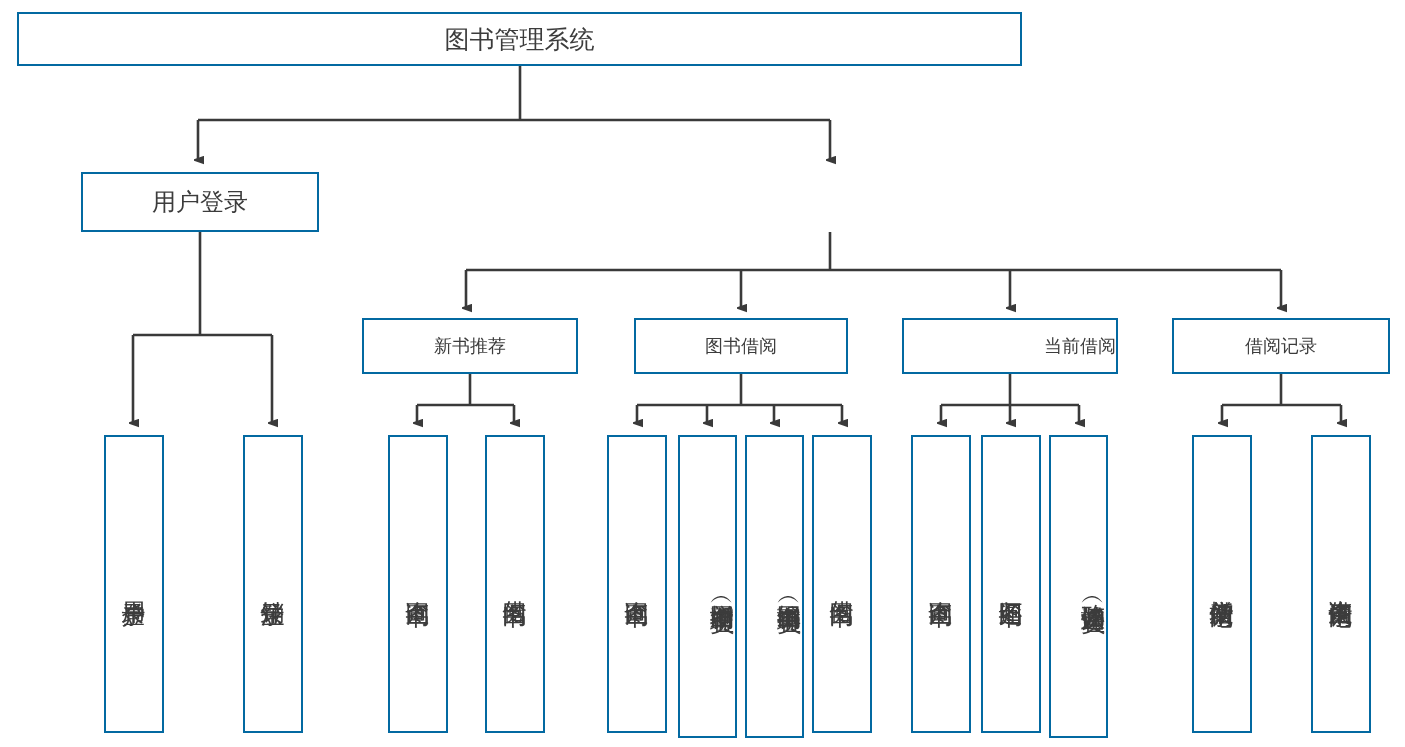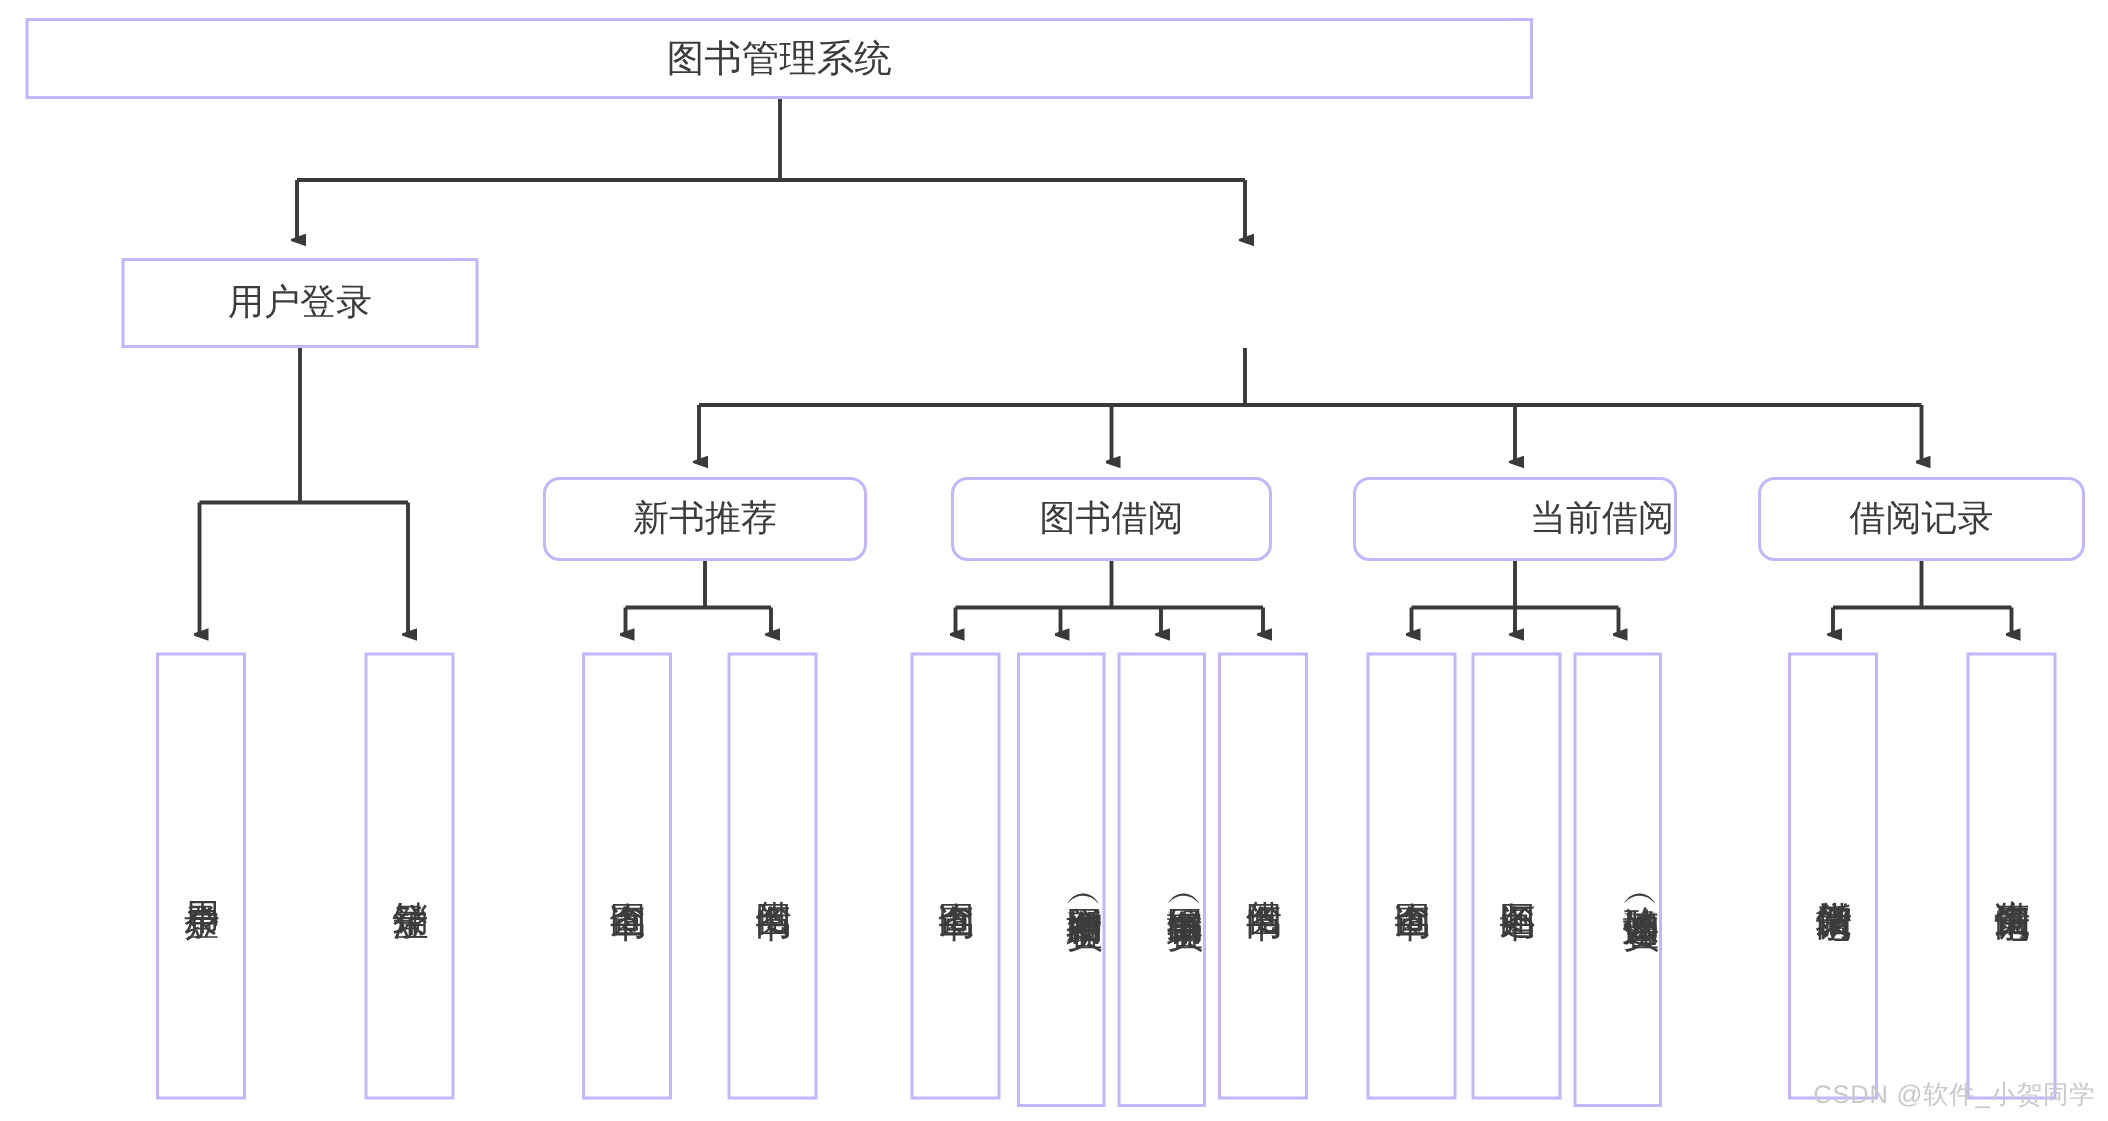--- a/index.html
+++ b/index.html
@@ -20,32 +20,32 @@
   svg#wires {
     position: absolute;
     left: 0;
     top: 0;
     width: 1405px;
     height: 747px;
   }
   .node {
     position: absolute;
     box-sizing: border-box;
-    border: 2px solid #c4b5fd;
+    border: 2px solid #0369a1;
     background: #ffffff;
     color: #3c3c3c;
     display: flex;
     align-items: center;
     justify-content: center;
     text-align: center;
     line-height: 1.0;
   }
   .node.root       { font-size: 25px; }
   .node.level1     { font-size: 24px; }
-  .node.level2     { font-size: 24px; border-radius: 11px; }
+  .node.level2     { font-size: 18px; }
   .node.leaf {
     font-size: 24px;
     writing-mode: vertical-rl;
     text-orientation: upright;
     align-items: flex-start;
     justify-content: center;
     letter-spacing: 1px;
     padding-top: 6px;
     line-height: 1.05;
   }
@@ -176,15 +176,14 @@
     <span>确认归还（管理员）</span>
   </div>
 
   <div class="node leaf mid" style="left:1192px; top:435px; width:60px; height:298px;">
     <span>新增借阅记录</span>
   </div>
   <div class="node leaf mid" style="left:1311px; top:435px; width:60px; height:298px;">
     <span>查询借阅记录</span>
   </div>
 
-  <div class="watermark">CSDN @软件_小贺同学</div>
 
 </div>
 
 </body></html>

